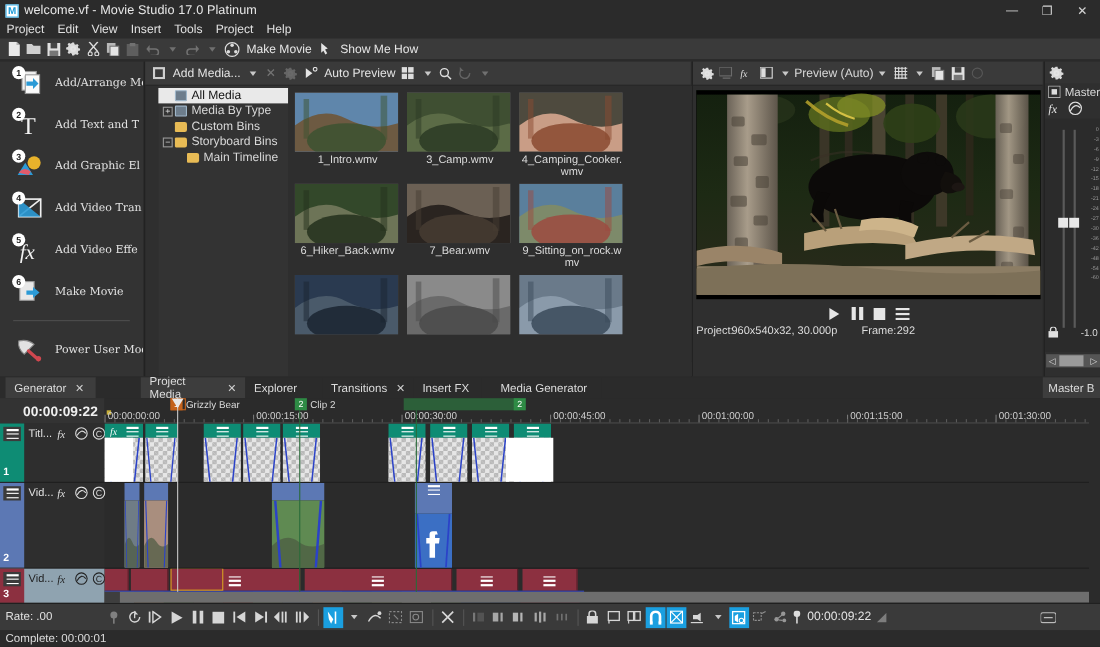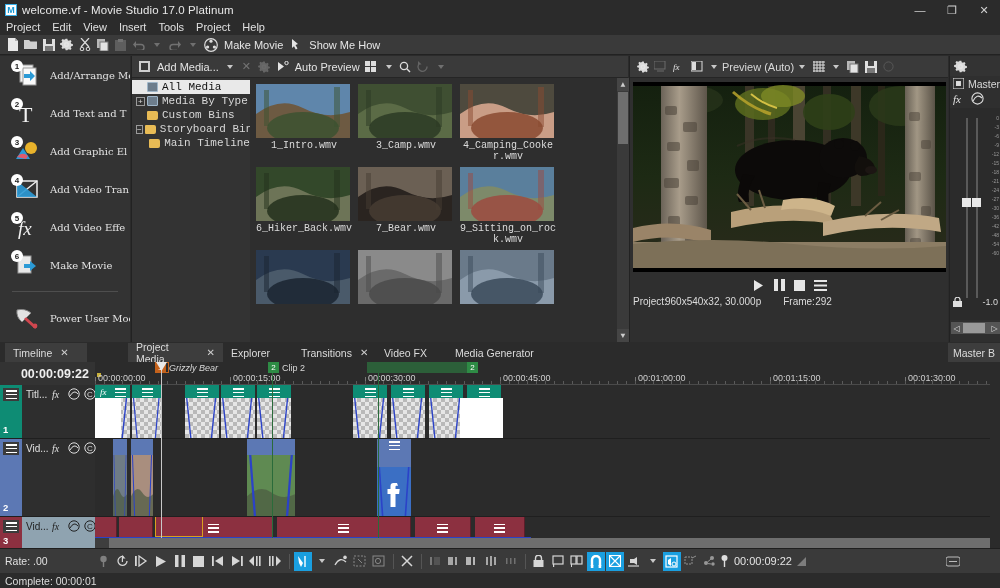--- a/index.html
+++ b/index.html
@@ -52,21 +52,21 @@
   .dash-divider{ height:1px; background:#4e4e4e; margin:7px 12px; }
 
   
   .media-panel{ position:absolute; left:131px; top:56px; width:497px; height:286px;
     background:#2f2f2f; border-left:1px solid #222; }
   .media-tb{ height:22px; background:#3a3a3a; display:flex;align-items:center;
     padding-left:4px; border-bottom:1px solid #252525; }
   .media-tb .lbl{ font-size:11px;color:#e3e3e3; margin:0 3px; }
   .caret{ width:0;height:0;border-left:3.5px solid transparent;border-right:3.5px solid transparent;
     border-top:4px solid #c8c8c8; margin:0 5px; }
-  .media-body{ position:absolute; left:0; top:22px; width:497px; height:264px; display:flex;font-family:Liberation Mono, monospace; }
+  .media-body{ position:absolute; left:12px; top:22px; width:497px; height:264px; display:flex; }
   .tree{ width:118px; background:#333; padding-top:2px; font-size:11px; }
   .tree-row{ height:14px; display:flex; align-items:center; padding-left:4px;
     white-space:nowrap; }
   .tree-row.sel{ background:#e9e9e9; color:#111; width:118px; }
   .tree-exp{ width:9px;height:9px;border:1px solid #9a9a9a; color:#ddd;
     font-size:8px; line-height:7px; text-align:center; margin-right:2px; background:#333; }
   .tree-ind{ width:9px; margin-right:2px; }
   .ficon{ width:11px;height:9px;background:#e8bb55;border-radius:1px 2px 2px 1px;
     margin-right:4px; flex:none; }
   .micon{ width:11px;height:10px; margin-right:4px; flex:none;
@@ -794,36 +794,36 @@
     </div>
     <div class="hscroll">
       <div class="a" style="left:0">◁</div>
       <div class="bar"></div>
       <div class="a" style="right:0">▷</div>
     </div>
   </div>
 
   <div class="tabrow" id="tabrow">
       <div class="tab active" style="left: 5px; width: 82px;">
-        <span>Timeline</span>
+        <span>Generator</span>
         <span class="x">✕</span>
       </div>
       <div class="tab active" style="left: 128px; width: 95px;">
         <span>Project Media</span>
         <span class="x">✕</span>
       </div>
       <div class="tab" style="left: 223px; width: 70px;">
         <span>Explorer</span>
       </div>
       <div class="tab" style="left: 293px; width: 90px;">
         <span>Transitions</span>
         <span class="x">✕</span>
       </div>
       <div class="tab" style="left: 376px; width: 62px;">
-        <span>Video FX</span>
+        <span>Insert FX</span>
       </div>
       <div class="tab" style="left: 447px; width: 100px;">
         <span>Media Generator</span>
       </div>
     </div>
   <div style="position:absolute;left:948px;top:343px;width:52px;height:19px;background:#3d3d3d;
               display:flex;align-items:center;padding-left:5px;font-size:10.5px;color:#dcdcdc">
     <span>Master B</span>
   </div>
 
@@ -942,21 +942,21 @@
         <div class="tick" style="left: 810px; height: 3px; background: rgb(90, 90, 90);"></div>
         <div class="tick" style="left: 819px; height: 3px; background: rgb(90, 90, 90);"></div>
         <div class="tick" style="left: 828px; height: 3px; background: rgb(90, 90, 90);"></div>
         <div class="tick" style="left: 837px; height: 3px; background: rgb(90, 90, 90);"></div>
         <div class="tick" style="left: 846px; height: 3px; background: rgb(90, 90, 90);"></div>
         <div class="tick" style="left: 855px; height: 3px; background: rgb(90, 90, 90);"></div>
         <div class="tick" style="left: 864px; height: 3px; background: rgb(90, 90, 90);"></div>
         <div class="tick" style="left: 873px; height: 3px; background: rgb(90, 90, 90);"></div>
         <div class="tick" style="left: 882px; height: 3px; background: rgb(90, 90, 90);"></div>
         <div class="tick" style="left: 891px; height: 3px; background: rgb(90, 90, 90);"></div>
-        <div class="marker" style="left: 60px; font-style: italic;">
+        <div class="marker" style="left: 60px;">
           <div class="num" style="background:#c4621c">1</div>
           <div class="txt">Grizzly Bear</div>
         </div>
         <div class="marker" style="left: 173px;">
           <div class="num" style="background:#2e8b45">2</div>
           <div class="txt">Clip 2</div>
         </div>
         <div class="marker" style="left: 372px;">
           <div class="num" style="background:#2e8b45">2</div>
         </div>

